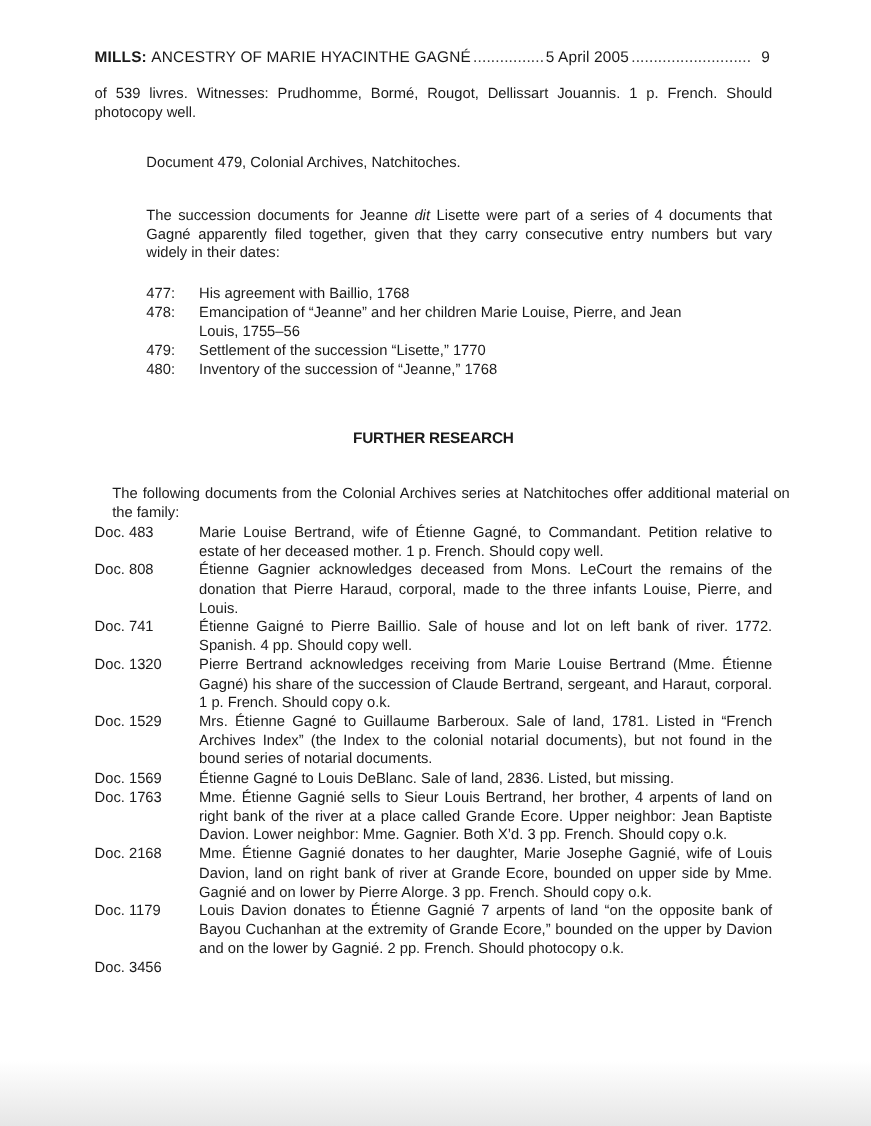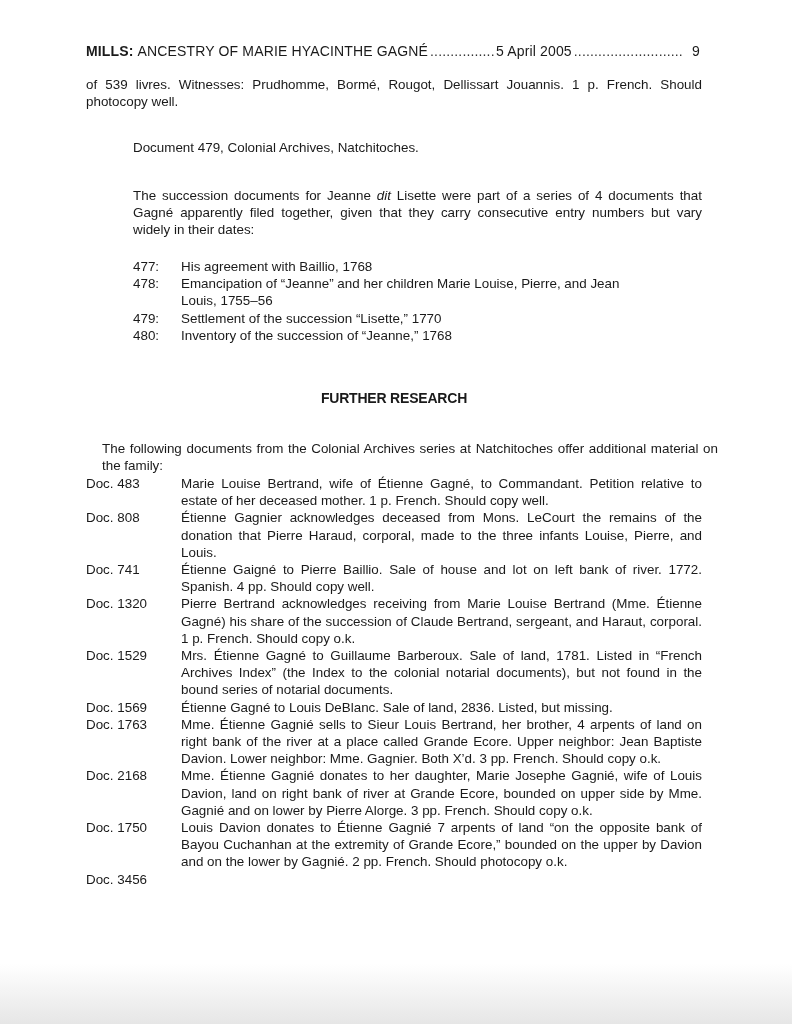--- a/index.html
+++ b/index.html
@@ -113,21 +113,21 @@
   </div>
   <div class="rrow">
     <span class="doc">Doc. 1763</span>
     <span class="desc">Mme. Étienne Gagnié sells to Sieur Louis Bertrand, her brother, 4 arpents of land on right bank of the river at a place called Grande Ecore. Upper neighbor: Jean Baptiste Davion. Lower neighbor: Mme. Gagnier. Both X’d. 3 pp. French. Should copy o.k.</span>
   </div>
   <div class="rrow">
     <span class="doc">Doc. 2168</span>
     <span class="desc">Mme. Étienne Gagnié donates to her daughter, Marie Josephe Gagnié, wife of Louis Davion, land on right bank of river at Grande Ecore, bounded on upper side by Mme. Gagnié and on lower by Pierre Alorge. 3 pp. French. Should copy o.k.</span>
   </div>
   <div class="rrow">
-    <span class="doc">Doc. 1750</span>
+    <span class="doc">Doc. 1179</span>
     <span class="desc">Louis Davion donates to Étienne Gagnié 7 arpents of land “on the opposite bank of Bayou Cuchanhan at the extremity of Grande Ecore,” bounded on the upper by Davion and on the lower by Gagnié. 2 pp. French. Should photocopy o.k.</span>
   </div>
   <div class="rrow">
     <span class="doc">Doc. 3456</span>
   </div>
 </div>
 
 <div class="bottom-shade"></div>
 
 </body></html>

